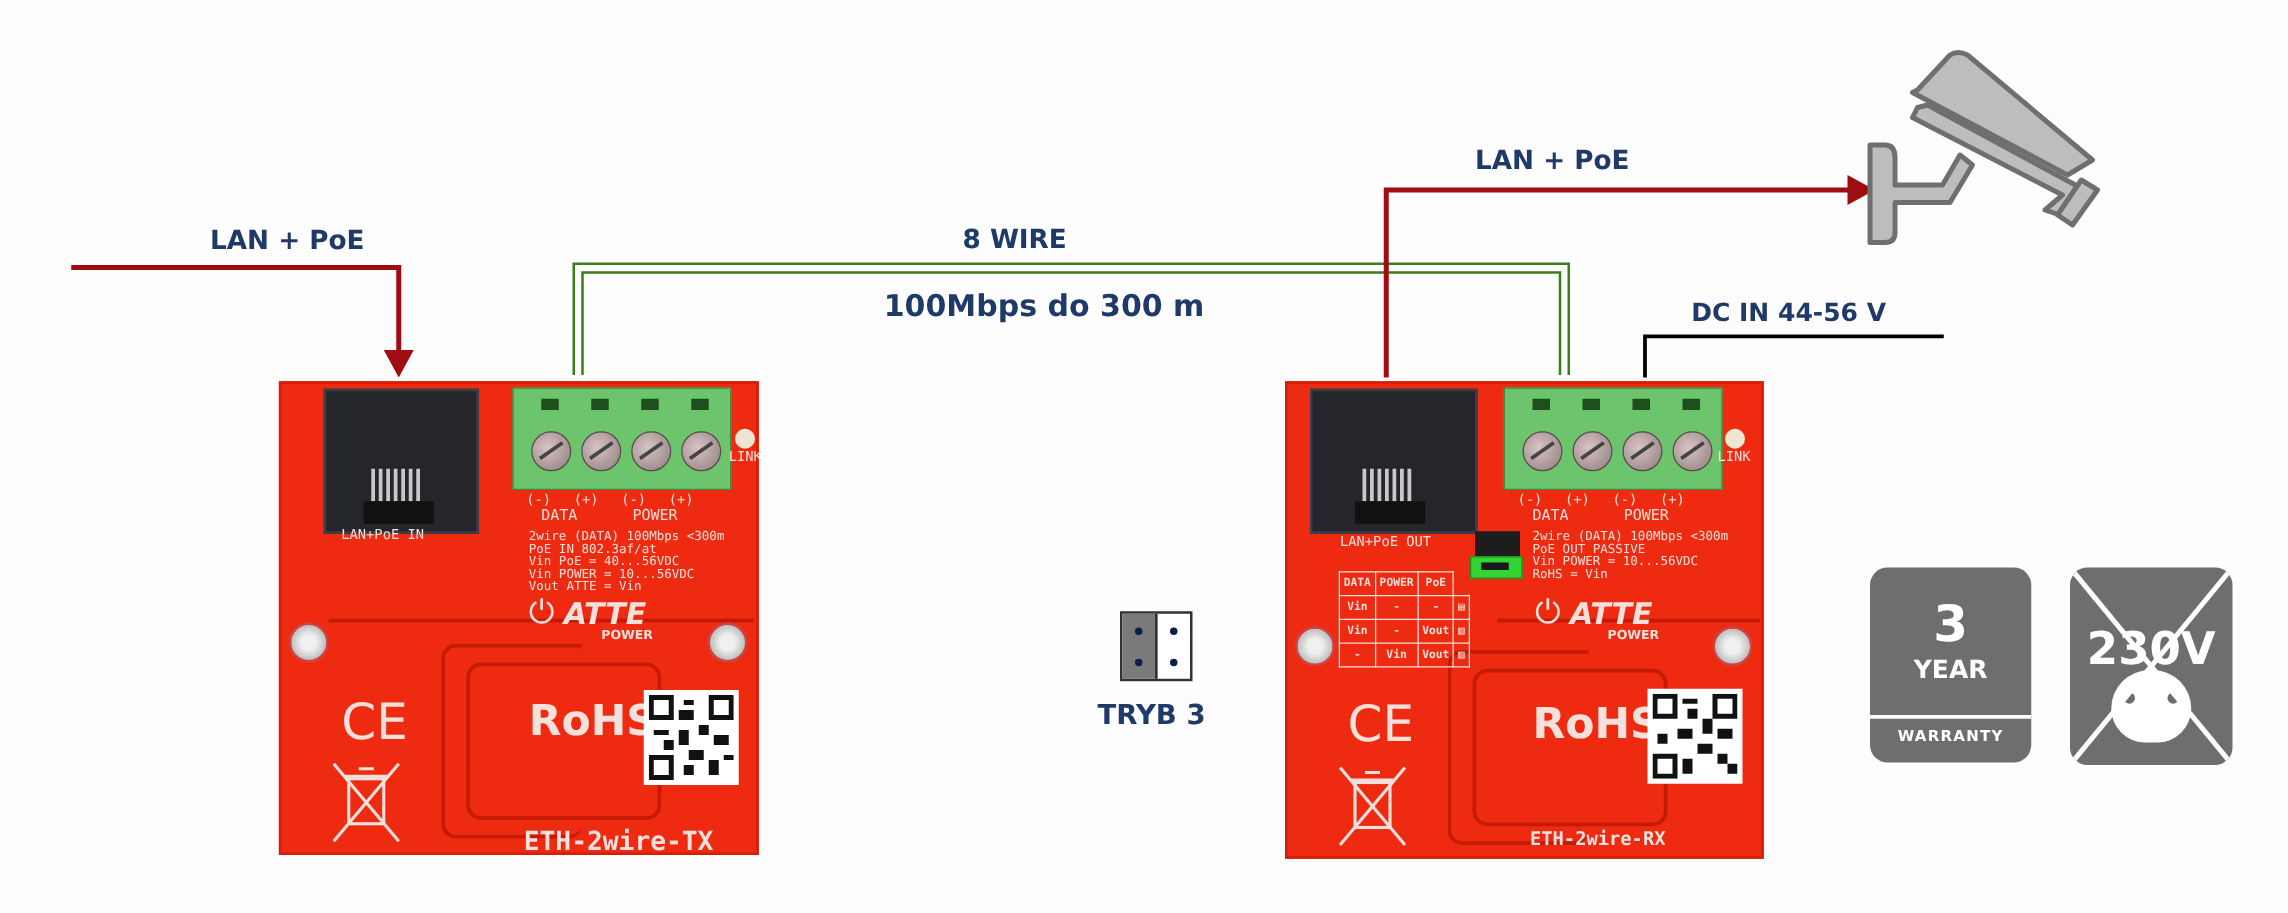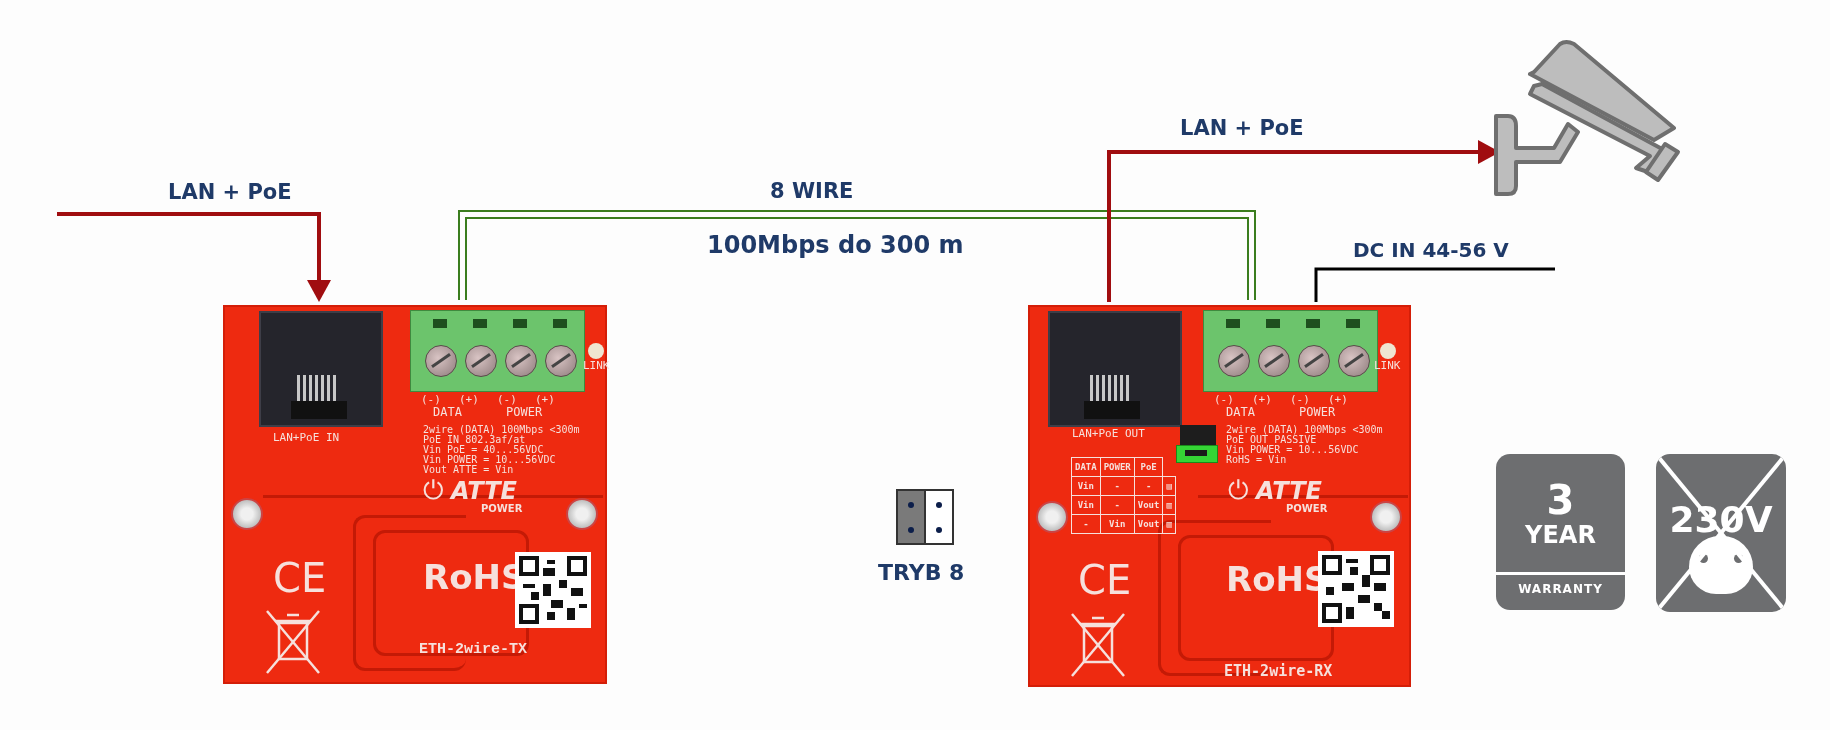--- a/index.html
+++ b/index.html
@@ -68,21 +68,21 @@
         <span></span>
         <span></span>
         <span></span>
         <span></span>
         <span></span>
         <span></span>
         <span></span>
       </div>
     <div class="slot" style="left:30px;top:88px;width:56px;height:18px;"></div>
   </div>
-  <div class="silk" style="left:50px;top:126px;font-size:11px;">LAN+PoE IN</div>
+  <div class="silk" style="left:50px;top:116px;font-size:11px;">LAN+PoE IN</div>
 
   <div class="terminal" style="left:187px;top:5px;width:173px;height:80px;">
     <div class="hole" style="left:22px;"></div>
       <div class="hole" style="left:62px;"></div>
       <div class="hole" style="left:102px;"></div>
       <div class="hole" style="left:142px;"></div>
     <div class="screw" style="left:14px;top:34px;"></div>
     <div class="screw" style="left:54px;top:34px;"></div>
     <div class="screw" style="left:94px;top:34px;"></div>
     <div class="screw" style="left:134px;top:34px;"></div>
@@ -144,21 +144,21 @@
   <svg class="abs" style="left:40px;top:302px;" width="60" height="70" viewBox="0 0 60 70">
     <g fill="none" stroke="#f6e0dc" stroke-width="2.5">
       <rect x="16" y="16" width="28" height="36"></rect>
         <line x1="12" y1="14" x2="48" y2="14"></line>
         <line x1="24" y1="8" x2="36" y2="8"></line>
       <line x1="4" y1="4" x2="56" y2="66"></line>
         <line x1="56" y1="4" x2="4" y2="66"></line>
     </g>
   </svg>
 
-  <div class="silk" style="left:196px;top:336px;font-size:15px;font-weight:bold;font-family:Liberation Mono, monospace;">ETH-2wire-TX</div>
+  <div class="silk" style="left:196px;top:356px;font-size:21px;font-weight:bold;">ETH-2wire-TX</div>
 </div>
 
 <div class="board" style="left:1028px;top:305px;width:383px;height:382px;">
   <div class="trace" style="left:130px;top:215px;width:110px;height:150px;border-right:none;border-top-right-radius:0;"></div>
   <div class="trace" style="left:150px;top:230px;width:150px;height:120px;"></div>
   <div class="abs" style="left:170px;top:190px;width:210px;height:3px;background:#c41a06;"></div>
 
   <div class="rj45" style="left:20px;top:6px;width:130px;height:112px;">
     <div class="pins" style="left:40px;top:62px;">
         <span></span>
@@ -282,25 +282,25 @@
   <div class="silk" style="left:196px;top:357px;font-size:15px;font-weight:bold;">ETH-2wire-RX</div>
 </div>
 
 <div class="abs" style="left:896px;top:489px;width:54px;height:52px;border:2px solid #333;background:#fff;">
   <div class="abs" style="left:0;top:0;width:26px;height:52px;background:#7a7a7a;border-right:2px solid #333;"></div>
   <div class="abs" style="left:10px;top:11px;width:6px;height:6px;border-radius:50%;background:#0c1e4a;"></div>
   <div class="abs" style="left:10px;top:36px;width:6px;height:6px;border-radius:50%;background:#0c1e4a;"></div>
   <div class="abs" style="left:38px;top:11px;width:6px;height:6px;border-radius:50%;background:#0c1e4a;"></div>
   <div class="abs" style="left:38px;top:36px;width:6px;height:6px;border-radius:50%;background:#0c1e4a;"></div>
 </div>
-<div class="label" style="left:878px;top:560px;font-size:22px;">TRYB 8</div>
+<div class="label" style="left:878px;top:560px;font-size:22px;">TRYB 3</div>
 
 <div class="badge" style="left:1496px;top:454px;width:129px;height:156px;">
   <div style="font-size:40px;line-height:40px;margin-top:26px;">3</div>
-  <div style="font-size:24px;line-height:22px;margin-top:4px;">YEAR</div>
+  <div style="font-size:20px;line-height:22px;margin-top:4px;">YEAR</div>
   <div style="position:absolute;left:0;right:0;top:118px;height:3px;background:#fff;"></div>
   <div style="position:absolute;left:0;right:0;top:128px;font-size:12px;letter-spacing:1px;">WARRANTY</div>
 </div>
 
 <div class="badge" style="left:1656px;top:454px;width:130px;height:158px;overflow:hidden;">
   <div style="font-size:36px;line-height:32px;margin-top:50px;">230V</div>
   <div style="position:absolute;left:33px;top:82px;width:64px;height:58px;background:#fff;border-radius:32px 32px 28px 28px;">
     <div style="position:absolute;left:10px;top:18px;width:9px;height:9px;border-radius:50%;background:#6d6e70;"></div>
     <div style="position:absolute;left:45px;top:18px;width:9px;height:9px;border-radius:50%;background:#6d6e70;"></div>
   </div>

